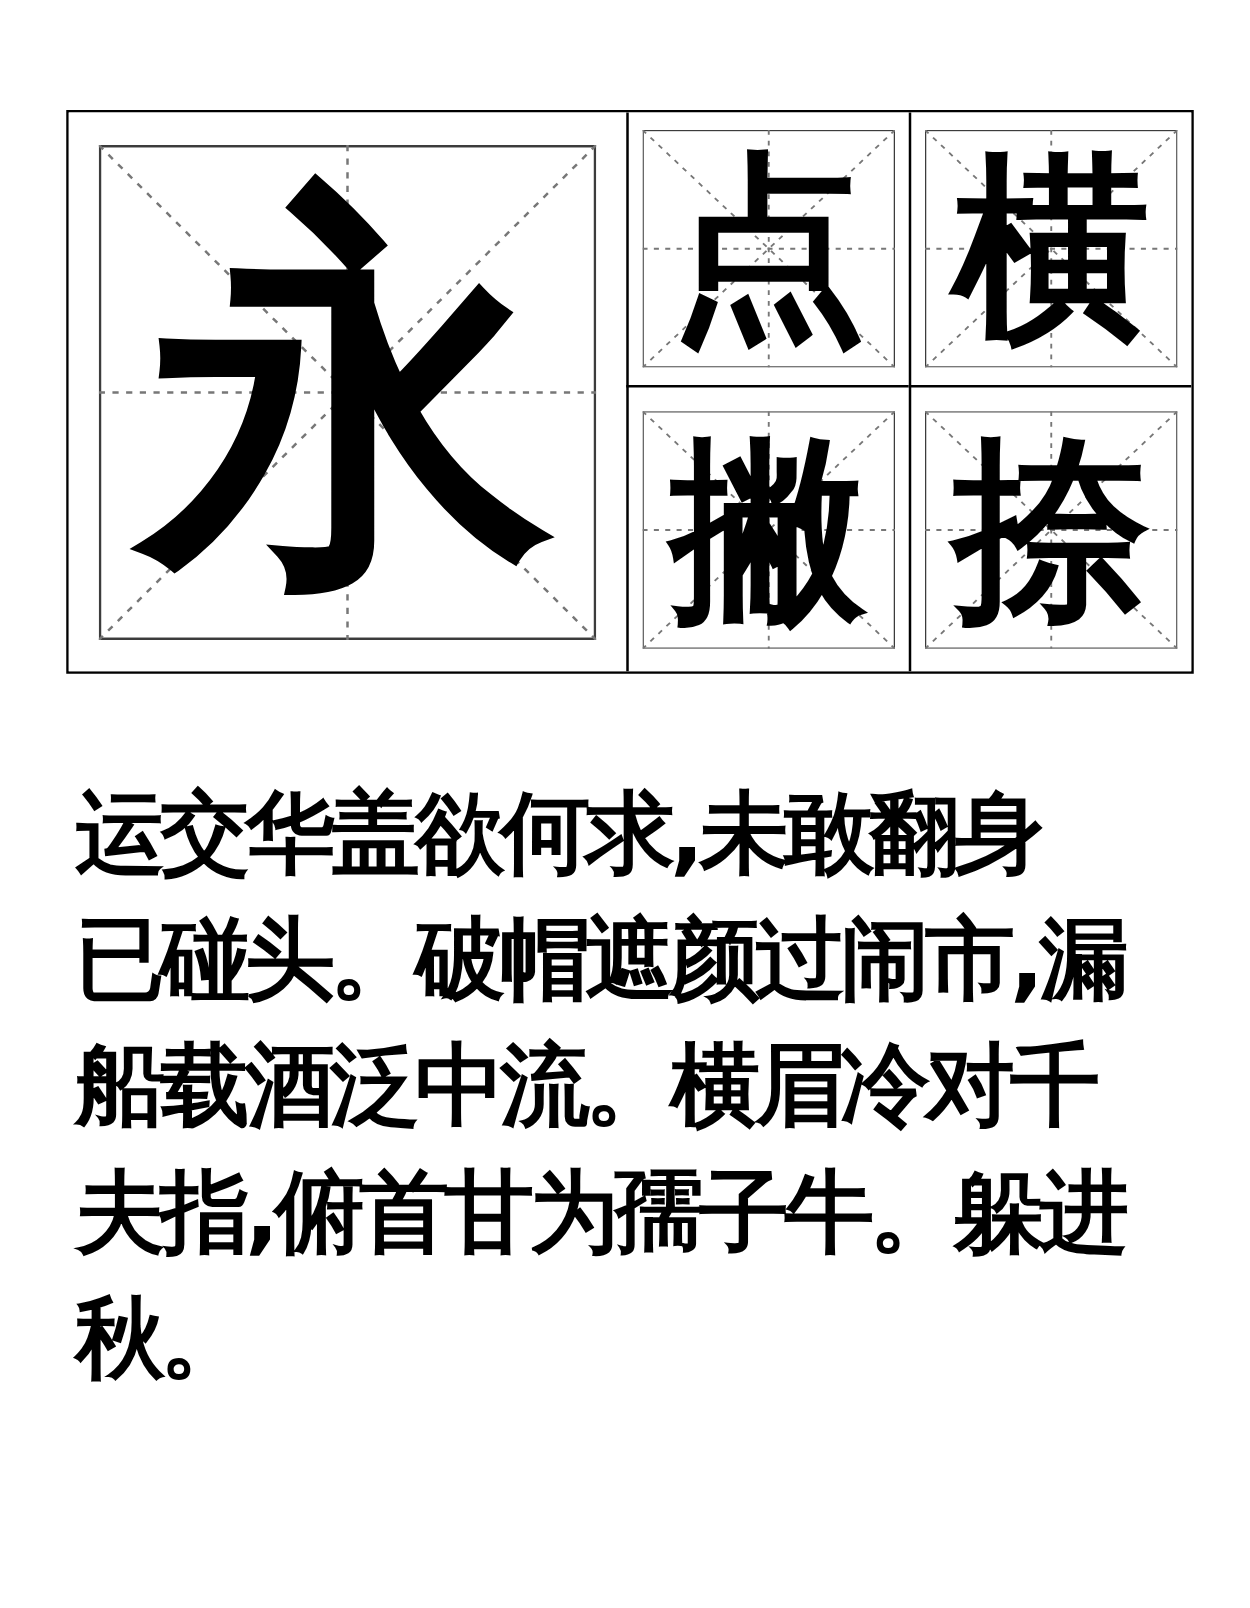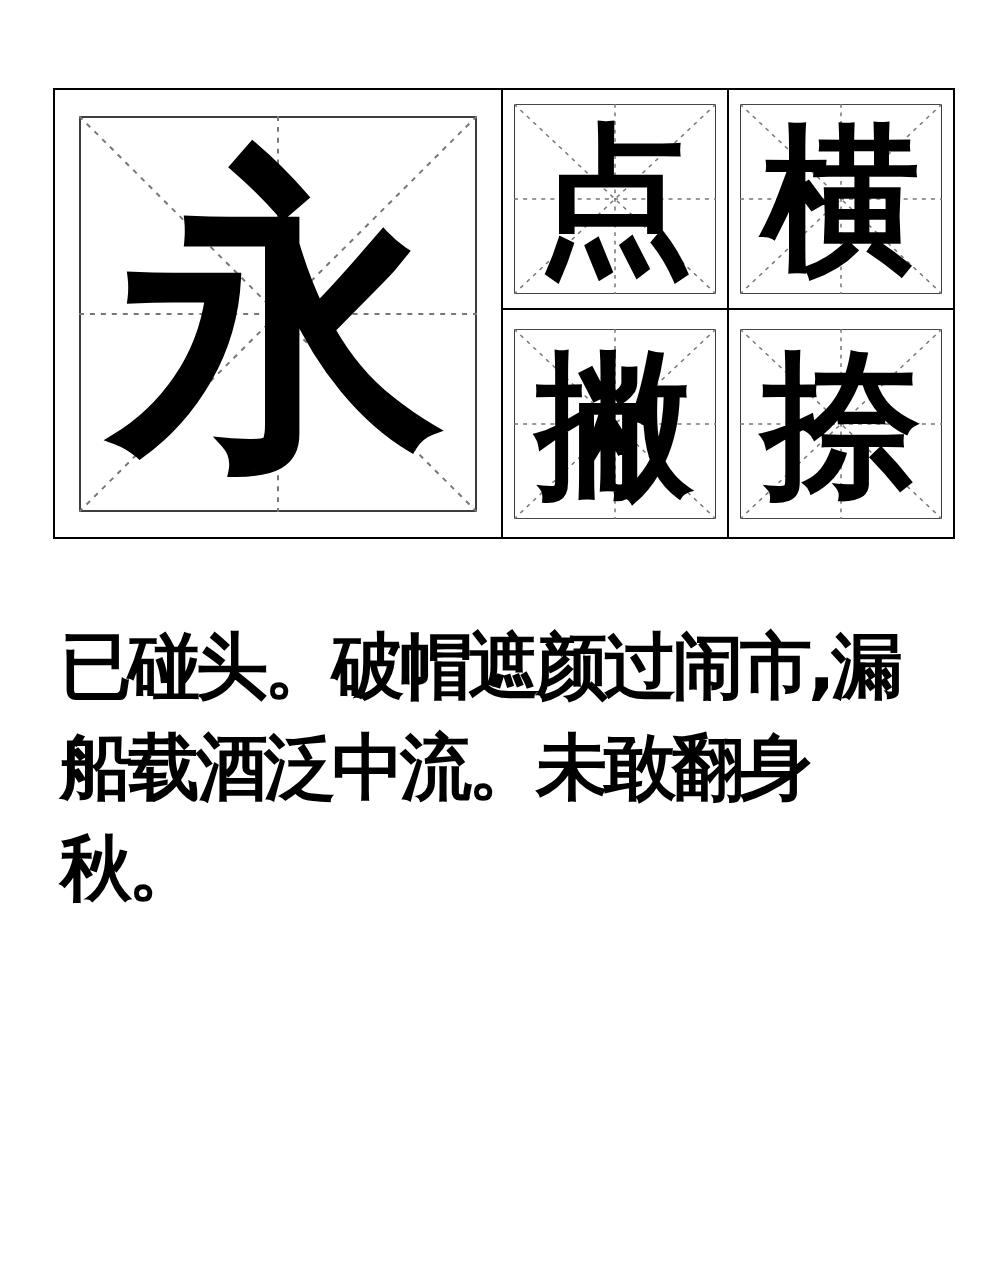--- a/index.html
+++ b/index.html
@@ -150,16 +150,18 @@
         <line x1="100" y1="0" x2="100" y2="200" stroke="#777" stroke-width="1.5" stroke-dasharray="4,5"></line>
         <line x1="0" y1="100" x2="200" y2="100" stroke="#777" stroke-width="1.5" stroke-dasharray="4,5"></line>
       </svg>
       <div class="glyph glyph-small">捺</div>
     </div>
   </div>
 
 </div>
 
 <div class="poem">
+  <div class="poem-line">运交华盖欲何求,未敢翻身</div>
   <div class="poem-line">已碰头。破帽遮颜过闹市,漏</div>
-  <div class="poem-line">船载酒泛中流。未敢翻身</div>
+  <div class="poem-line">船载酒泛中流。横眉冷对千</div>
+  <div class="poem-line">夫指,俯首甘为孺子牛。躲进</div>
   <div class="poem-line">秋。</div>
 </div>
 
 </body></html>

